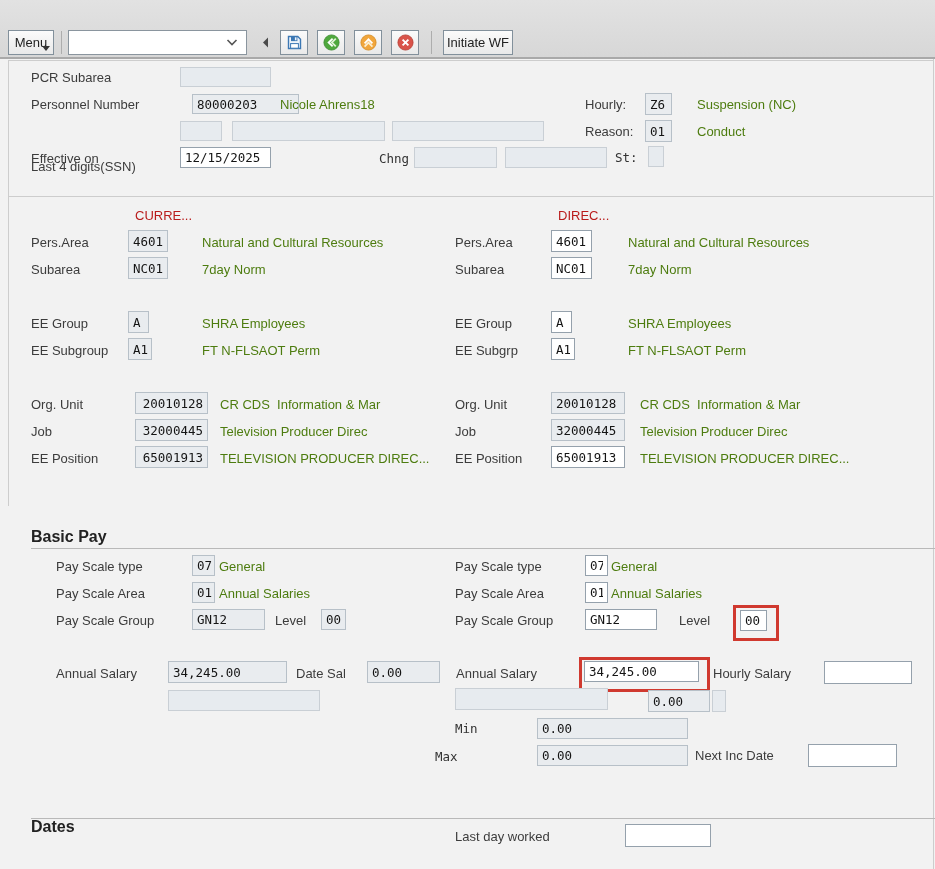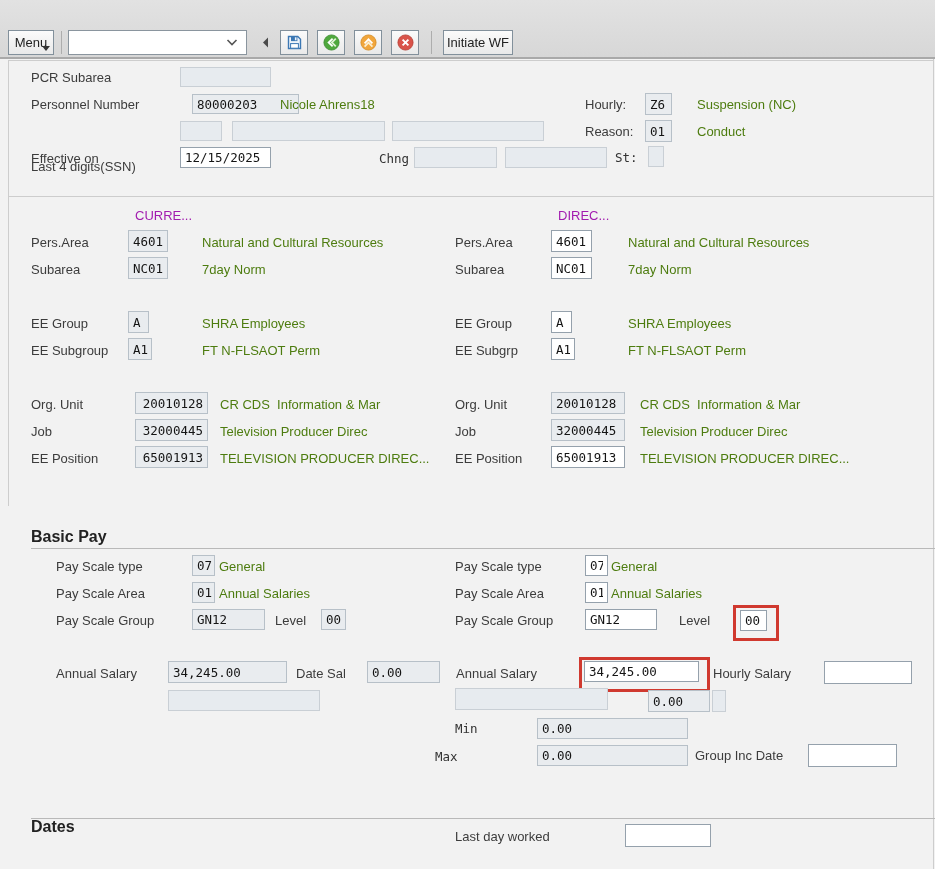--- a/index.html
+++ b/index.html
@@ -20,21 +20,21 @@
          color:#222;padding:0 22px 0 6px;}
   .combo-chev{position:absolute;left:226px;top:39px;}
   .nav-tri{position:absolute;left:262px;top:37px;}
   
   .line{position:absolute;background:#cdcdcd;}
   .rule{position:absolute;height:1px;background:#b9b9b9;}
   
   .lbl{position:absolute;font-size:13px;color:#3c3c3c;white-space:pre;}
   .mono{font-family:"DejaVu Sans Mono",monospace;font-size:12.5px;color:#333;}
   .desc{position:absolute;font-size:13px;color:#4d7c0f;white-space:pre;}
-  .colhead{position:absolute;font-size:13px;color:#a21caf;}
+  .colhead{position:absolute;font-size:13px;color:#b91c1c;}
   .sect{position:absolute;font-size:16px;font-weight:bold;color:#222;}
   
   .fld{position:absolute;box-sizing:border-box;font:12.5px "DejaVu Sans Mono",monospace;
        color:#141414;padding:0 4px;}
   div.fld{display:flex;align-items:center;white-space:pre;}
   div.fld.rt{justify-content:flex-end;}
   .ro{background:#e9ecef;border:1px solid #b7c0c8;}      
   .ro-lite{background:#e7ebef;border:1px solid #c9cfd5;} 
   input.fld{background:#fff;border:1px solid #95a1ac;}
   
@@ -233,21 +233,21 @@
   <div class="fld ro-lite" style="left:168px;top:690px;width:152px;height:21px;"></div>
   <div class="fld ro-lite" style="left:455px;top:688px;width:153px;height:22px;"></div>
   <div class="fld ro" style="left:648px;top:690px;width:62px;height:22px;">0.00</div>
   <div class="fld ro-lite" style="left:712px;top:690px;width:14px;height:22px;"></div>
 
   <div class="lbl mono" style="left:455px;top:721px;">Min</div>
   <div class="fld ro" style="left:537px;top:718px;width:151px;height:21px;">0.00</div>
 
   <div class="lbl mono" style="left:435px;top:749px;">Max</div>
   <div class="fld ro" style="left:537px;top:745px;width:151px;height:21px;">0.00</div>
-  <div class="lbl" style="left:695px;top:748px;">Group Inc Date</div>
+  <div class="lbl" style="left:695px;top:748px;">Next Inc Date</div>
   <input class="fld" style="left: 808px; top: 744px; width: 89px; height: 23px;" value="">
 
   <div class="sect" style="left:31px;top:798px;margin-top:20px;">Dates</div>
   <div class="rule" style="left:31px;top:818px;width:904px;"></div>
   <div class="lbl" style="left:455px;top:829px;">Last day worked</div>
   <input class="fld" style="left: 625px; top: 824px; width: 86px; height: 23px;" value="">
 
 </div>
 
 </body></html>

